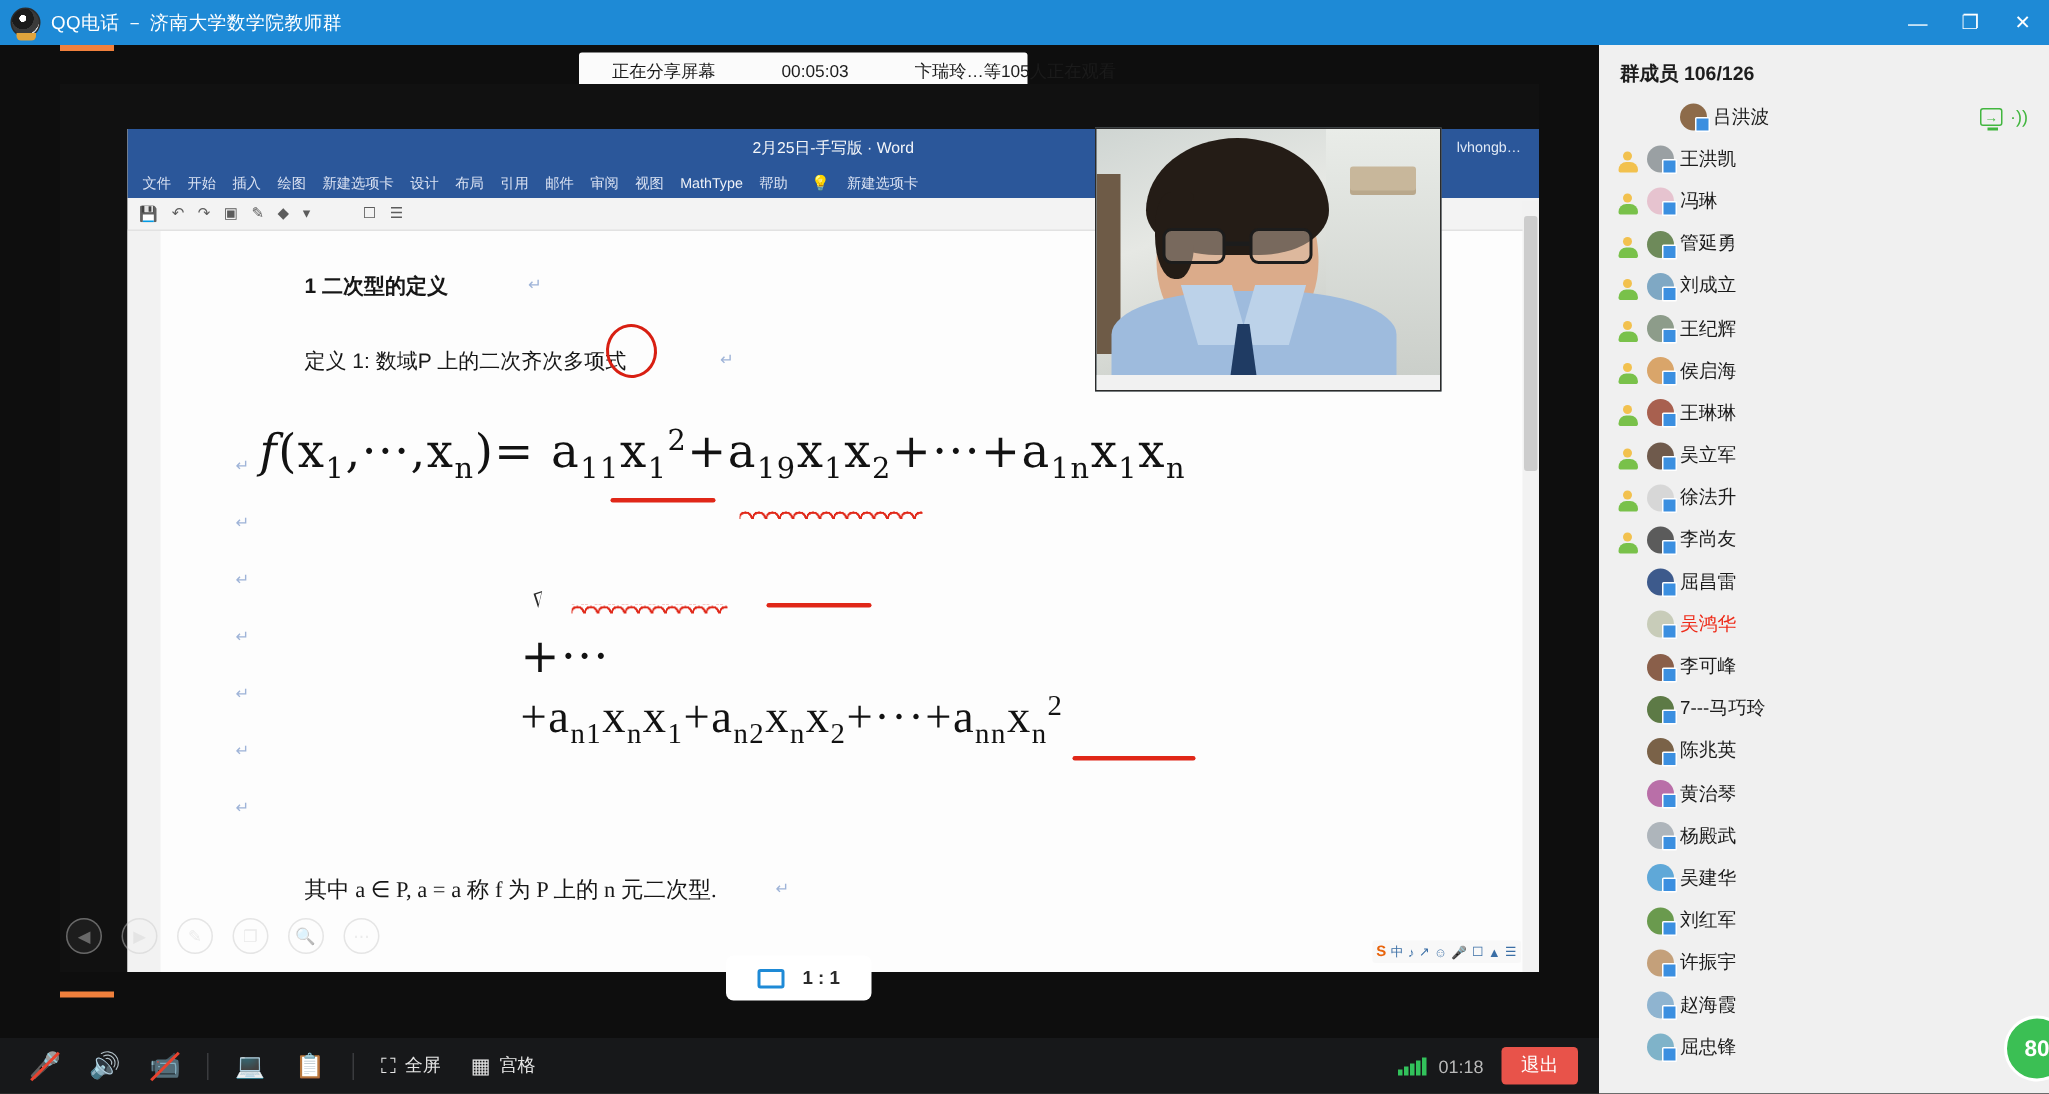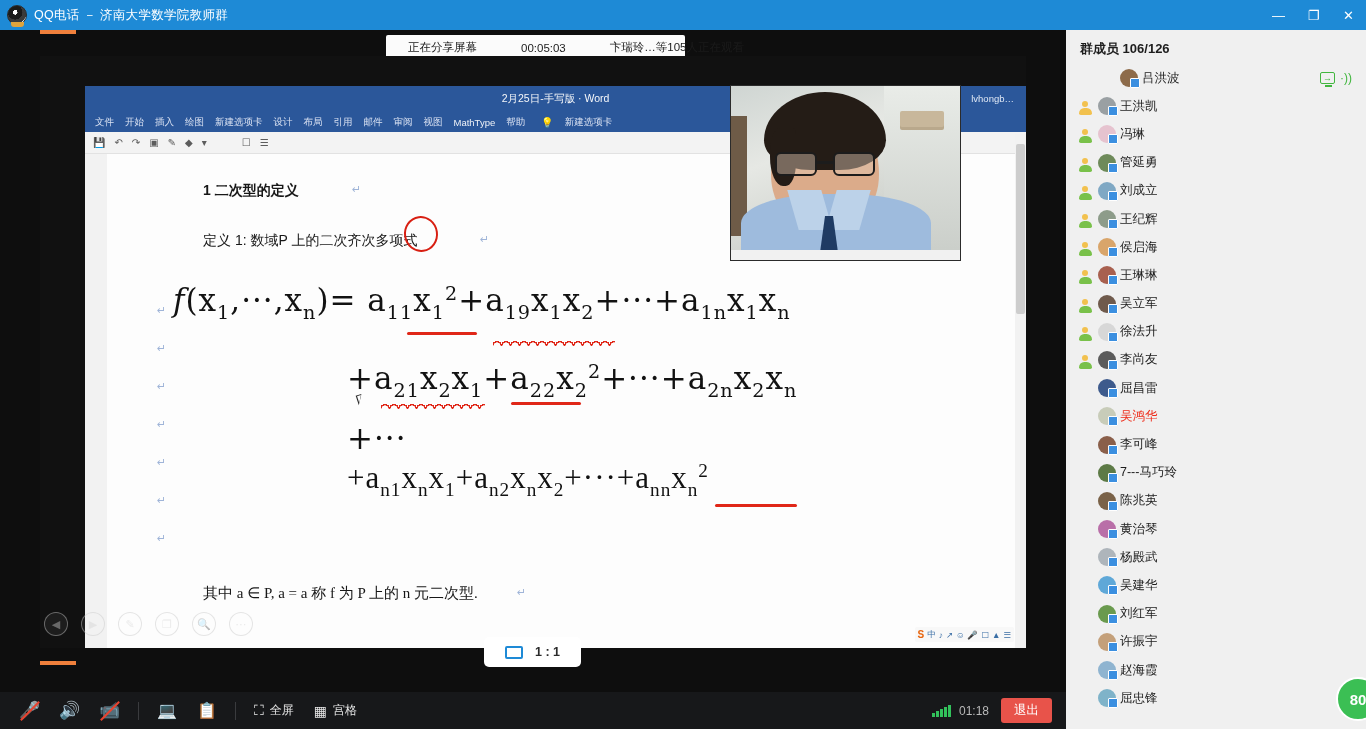--- a/index.html
+++ b/index.html
@@ -341,23 +341,20 @@
         <div class="doc-line" style="left:96px; top:78px;">定义 1:  数域P 上的二次齐次多项式</div>
         <span class="pilcrow" style="position:absolute;left:373px;top:79px;">↵</span>
         <div class="red-circle" style="left:297px; top:62px; width:34px; height:36px;"></div>
 
         <div class="hw" style="left:66px; top:128px; font-size:31px;">
           <i>f</i>(x<sub>1</sub>,···,x<sub>n</sub>)= a<sub>11</sub>x<sub>1</sub><sup>2</sup>+a<sub>19</sub>x<sub>1</sub>x<sub>2</sub>+···+a<sub>1n</sub>x<sub>1</sub>x<sub>n</sub>
         </div>
         <div class="red-underline" style="left:300px; top:178px; width:70px;"></div>
         <div class="red-squiggle" style="left:386px; top:186px; width:122px;"></div>
 
-        <div class="hw" style="left:240px; top:206px; font-size:31px;">
-          +a<sub>21</sub>x<sub>2</sub>x<sub>1</sub>+a<sub>22</sub>x<sub>2</sub><sup>2</sup>+···+a<sub>2n</sub>x<sub>2</sub>x<sub>n</sub>
-        </div>
         <div class="red-squiggle" style="left:274px; top:249px; width:104px;"></div>
         <div class="red-underline" style="left:404px; top:248px; width:70px;"></div>
 
         <div class="hw" style="left:240px; top:266px; font-size:31px;">
           +···
         </div>
 
         <div class="hw" style="left:240px; top:306px; font-size:31px;font-family:Liberation Serif, serif;">
           +a<sub>n1</sub>x<sub>n</sub>x<sub>1</sub>+a<sub>n2</sub>x<sub>n</sub>x<sub>2</sub>+···+a<sub>nn</sub>x<sub>n</sub><sup>2</sup>
         </div>

